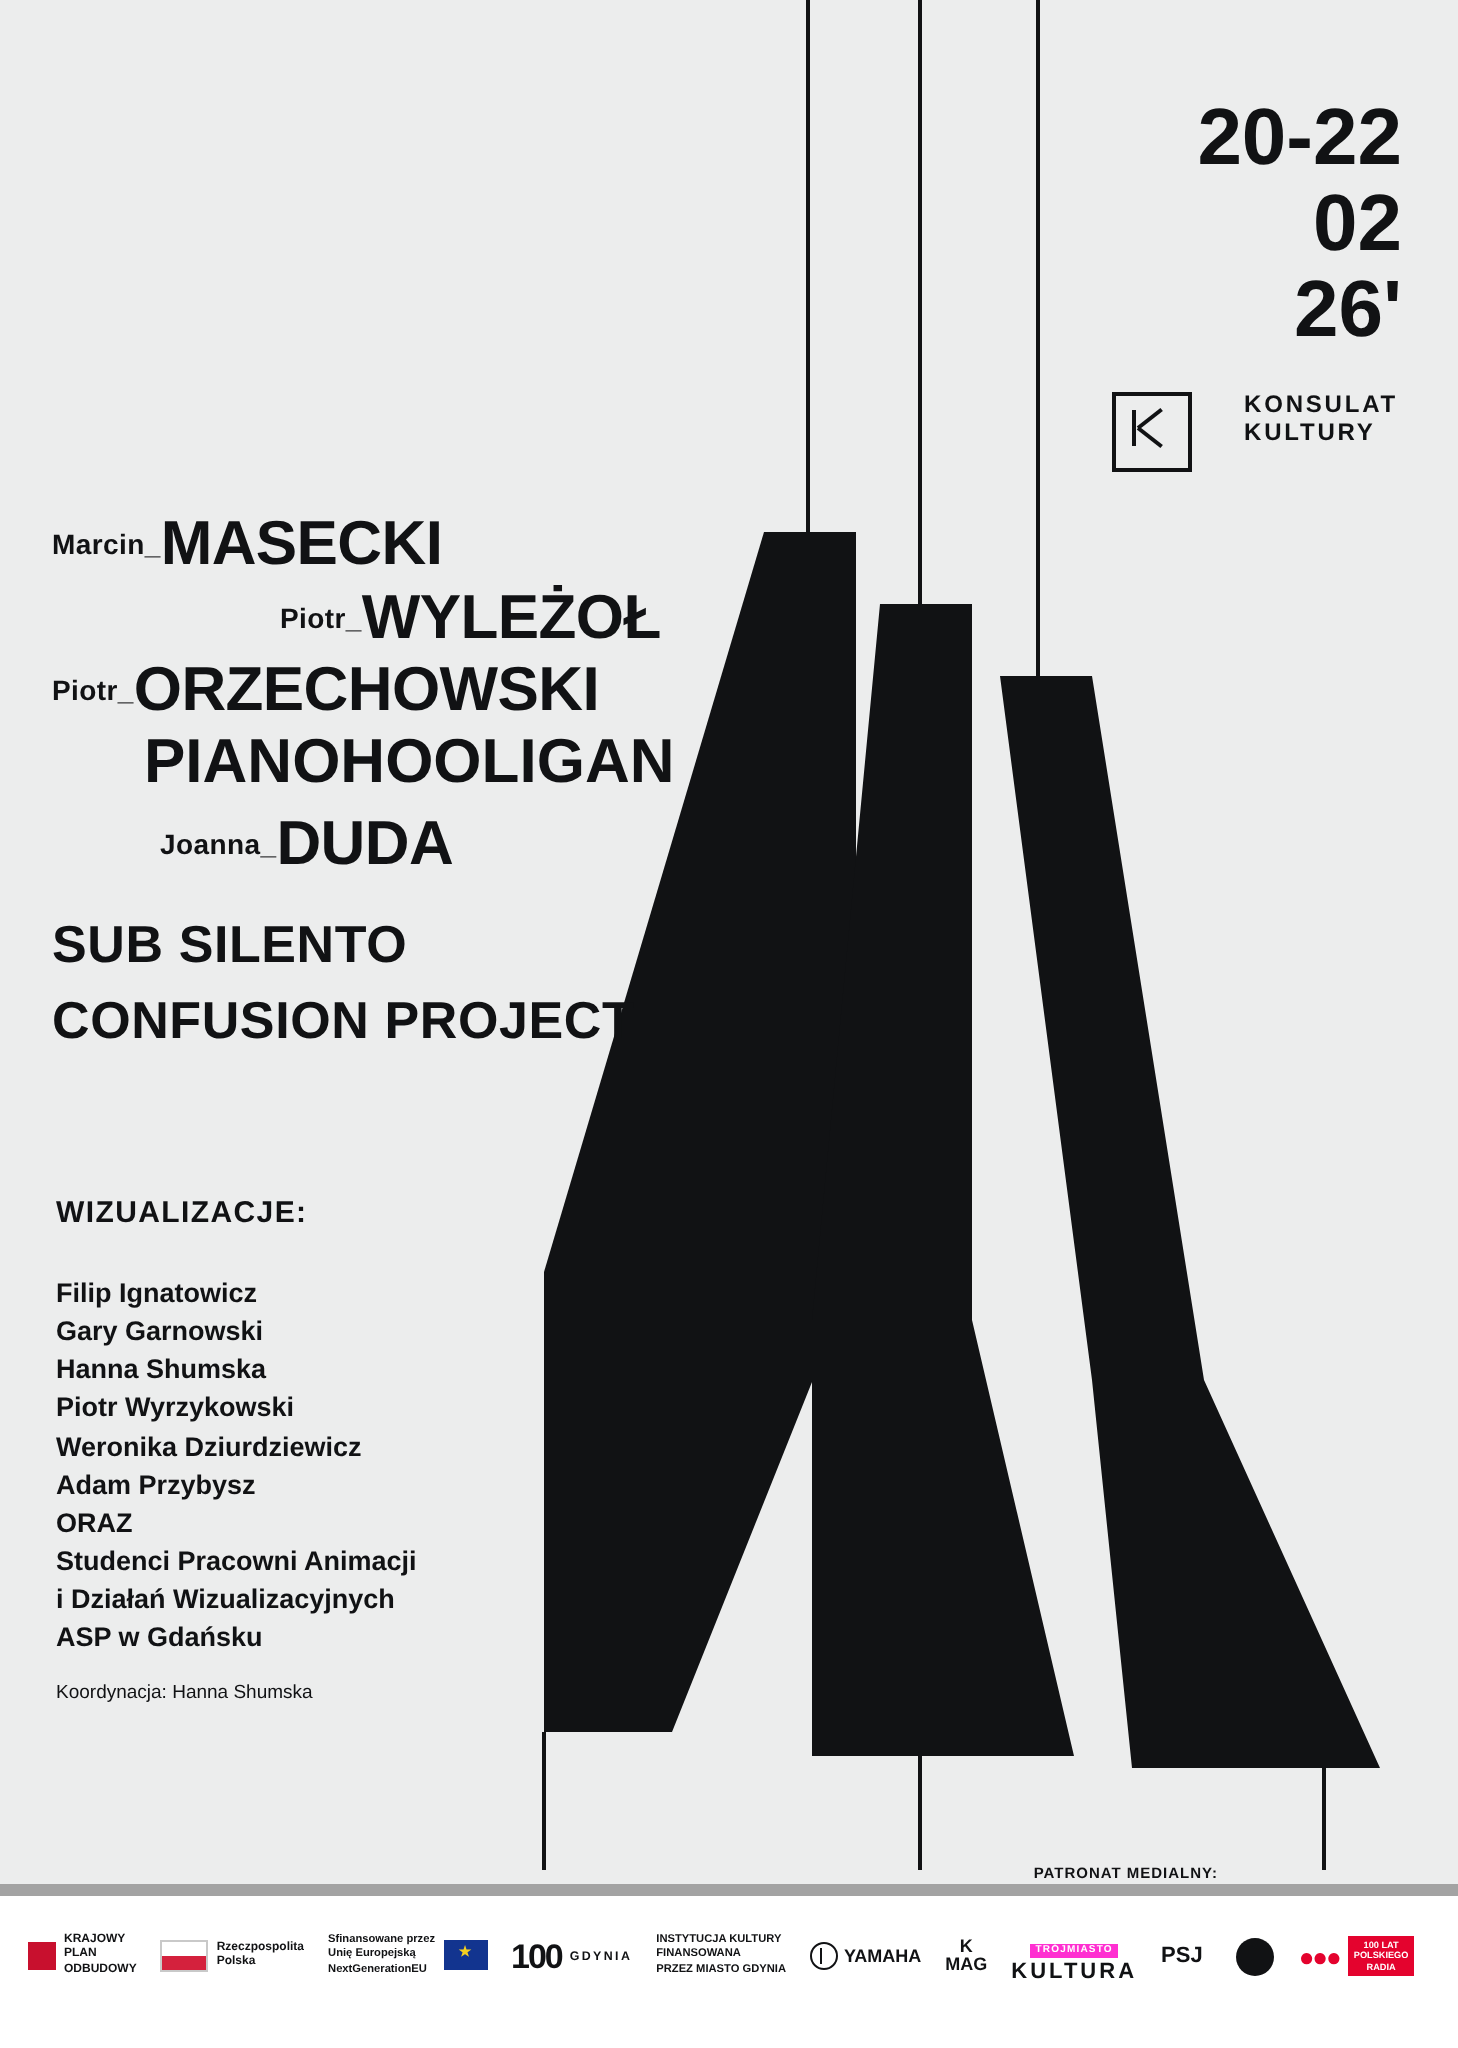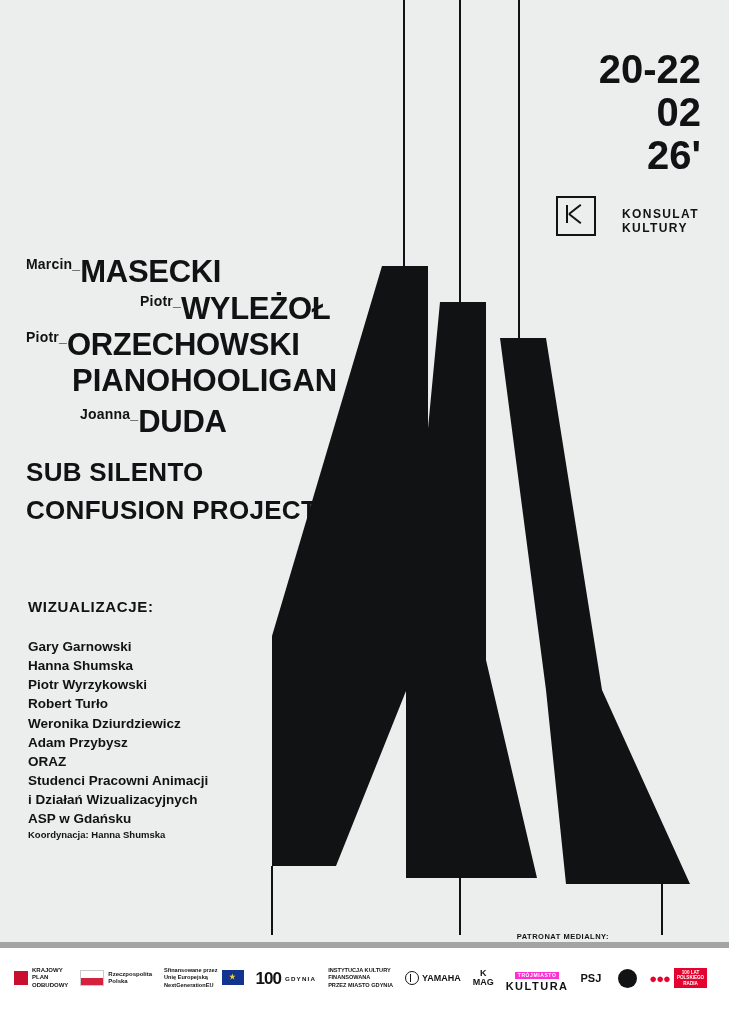--- a/index.html
+++ b/index.html
@@ -78,21 +78,21 @@
     letter-spacing: 0px;
     color: #111214;
   }
 
   
   .konsulat {
     position: absolute;
     right: 30px;
     top: 196px;
     display: flex;
-    align-items: flex-end;
+    align-items: flex-start;
     gap: 26px;
     z-index: 5;
   }
   .konsulat .mark {
     width: 36px;
     height: 36px;
     border: 2px solid #111214;
     position: relative;
   }
   .konsulat .mark:before {
@@ -130,21 +130,21 @@
   
   .artists {
     position: absolute;
     left: 0;
     top: 256px;
     width: 410px;
     z-index: 5;
   }
   .artist-row {
     display: flex;
-    align-items: flex-start;
+    align-items: center;
     margin-bottom: 4px;
   }
   .artist-row.a1 { padding-left: 26px; }
   .artist-row.a2 { padding-left: 140px; }
   .artist-row.a3 { padding-left: 26px; }
   .artist-row.a4 { padding-left: 80px; margin-top: 8px;}
   .artist-first {
     font-size: 14px;
     font-weight: 700;
     letter-spacing: 0.2px;
@@ -195,22 +195,23 @@
     padding: 0;
     list-style: none;
   }
   .visuals li {
     font-size: 13.5px;
     font-weight: 700;
     line-height: 1.42;
     color: #111214;
   }
   .visuals .coord {
+    margin-top: 12px;
     font-size: 9.5px;
-    font-weight: 700;
+    font-weight: 400;
     color: #111214;
   }
 
   
   .footer {
     position: absolute;
     left: 0;
     bottom: 0;
     width: 729px;
     height: 76px;
@@ -448,24 +449,24 @@
       <span class="artist-first">Joanna_</span>
       <span class="artist-last">DUDA</span>
     </div>
     <div class="band first">SUB SILENTO</div>
     <div class="band">CONFUSION PROJECT</div>
   </div>
 
   <div class="visuals">
     <h3>WIZUALIZACJE:</h3>
     <ul>
+      <li>Filip Ignatowicz</li>
       <li>Gary Garnowski</li>
       <li>Hanna Shumska</li>
       <li>Piotr Wyrzykowski</li>
-      <li>Robert Turło</li>
       <li>Weronika Dziurdziewicz</li>
       <li>Adam Przybysz</li>
       <li>ORAZ</li>
       <li>Studenci Pracowni Animacji</li>
       <li>i Działań Wizualizacyjnych</li>
       <li>ASP w Gdańsku</li>
     </ul>
     <div class="coord">Koordynacja: Hanna Shumska</div>
   </div>
 

